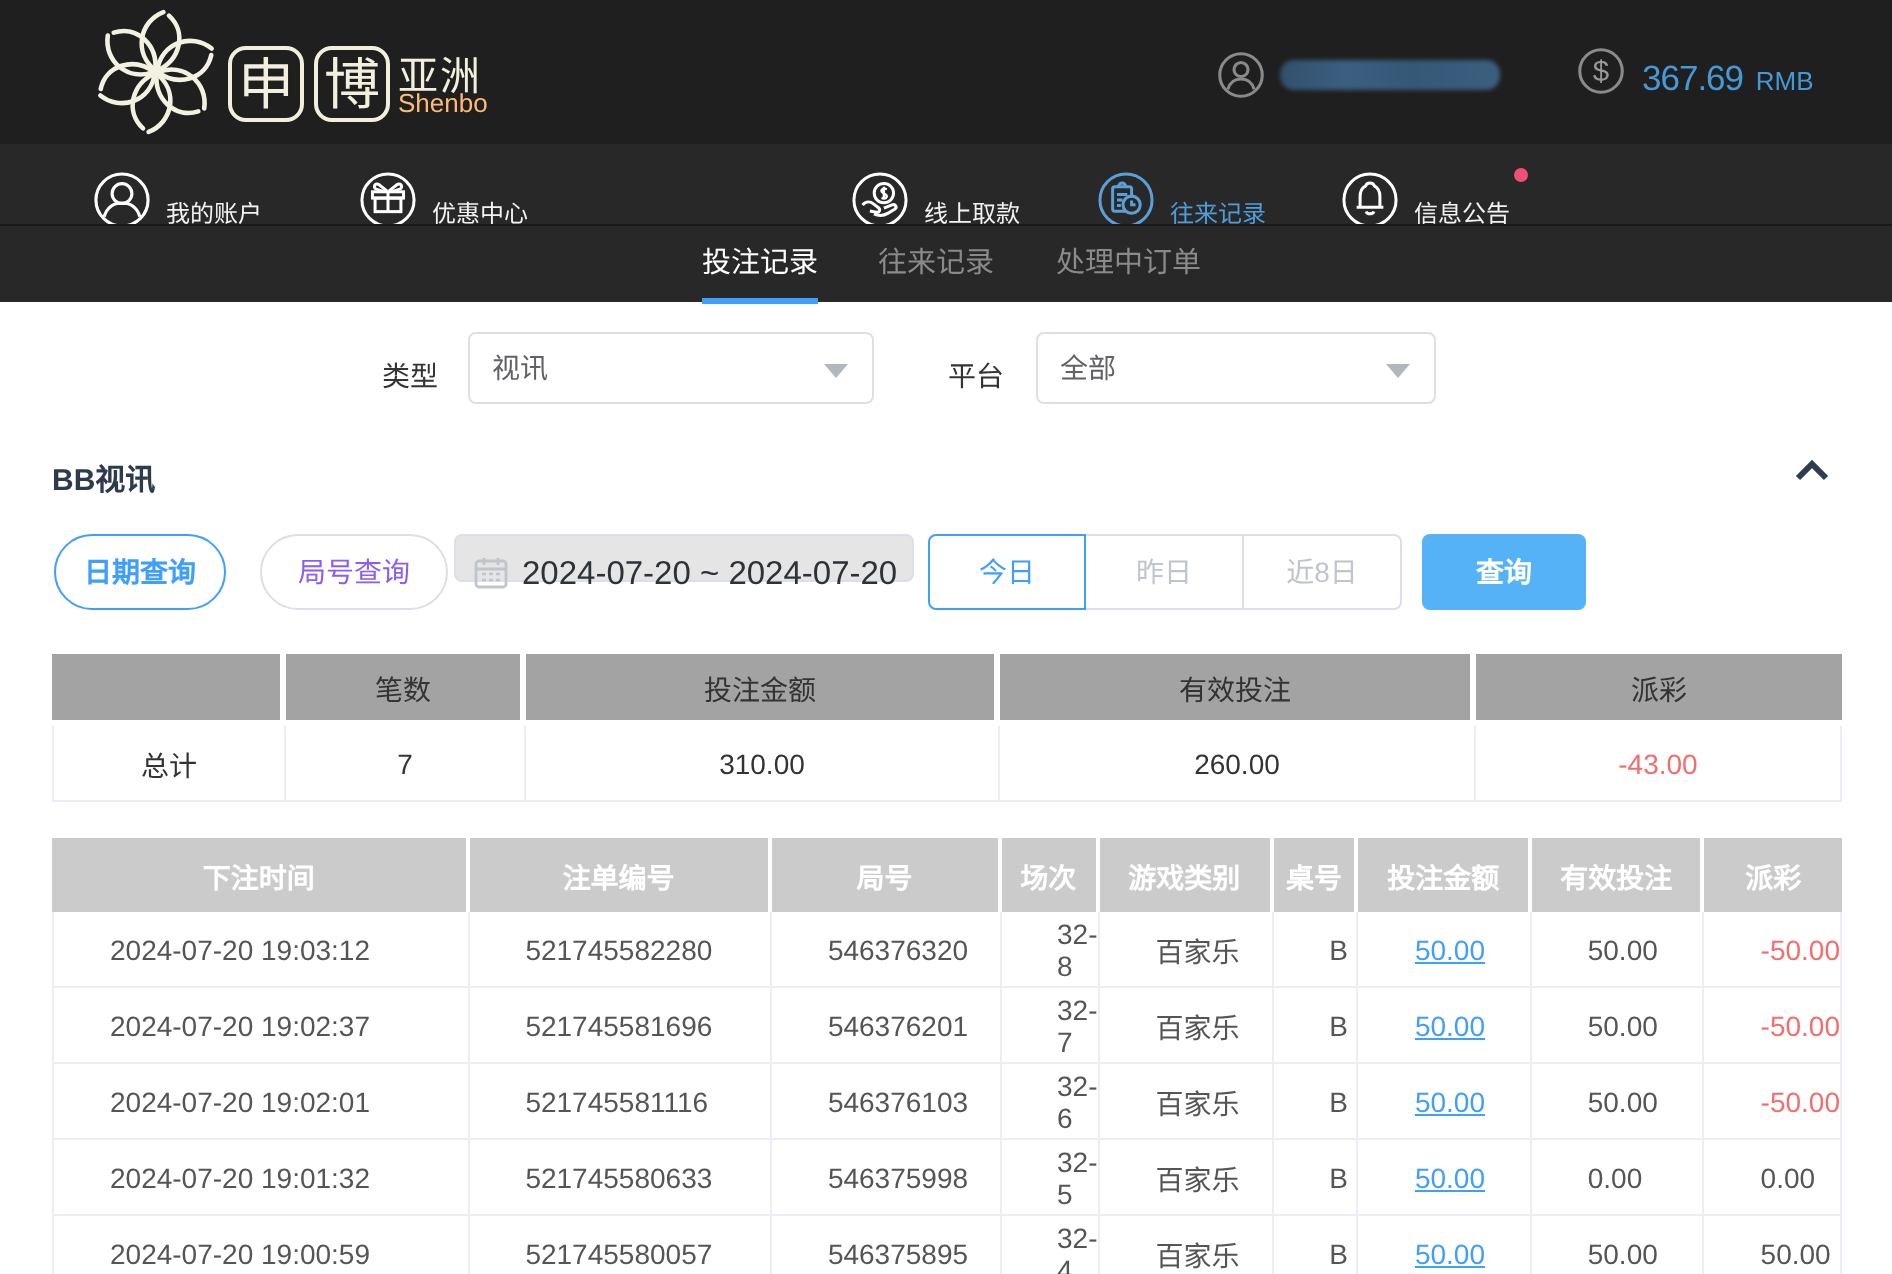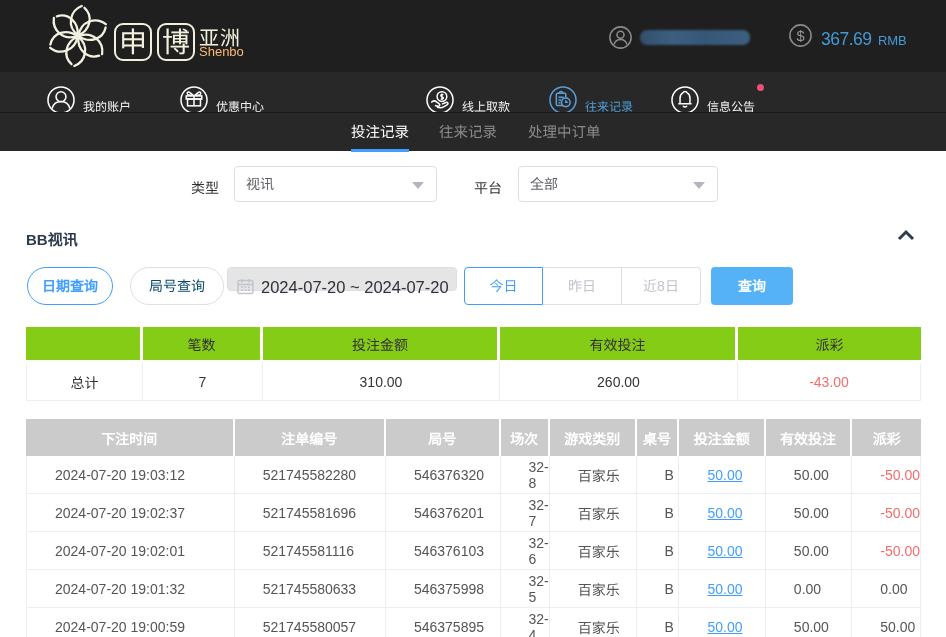--- a/index.html
+++ b/index.html
@@ -36,35 +36,35 @@
 .flabel { position:absolute; font-size:14px; color:#333; }
 .seldd { position:absolute; top:166px; height:36px; border:1px solid #dcdfe6; border-radius:4px;
   background:#fff; font-size:14px; color:#606266; line-height:34px; padding-left:11px; }
 .seldd .caret { position:absolute; right:12px; top:15px; width:0; height:0;
   border-left:6px solid transparent; border-right:6px solid transparent; border-top:7px solid #b2b6bd; }
 .secttl { position:absolute; left:26px; top:228px; font-size:15px; font-weight:bold; color:#2e3b4e; }
 .chev { position:absolute; left:897px; top:229px; width:18px; height:12px; }
 .btn { position:absolute; top:267px; height:38px; border-radius:19px; font-size:14px;
   text-align:center; line-height:36px; background:#fff; }
 .btn.date1 { left:27px; width:86px; border:1px solid #409eff; color:#409eff; font-weight:bold; }
-.btn.date2 { left:130px; width:94px; border:1px solid #dcdfe6; color:#0c4a6e; }
+.btn.date2 { left:130px; width:94px; border:1px solid #dcdfe6; color:#8b5cf6; }
 .dinput { position:absolute; left:227px; top:267px; width:230px; height:24px; border:1px solid #dcdfe6;
   border-radius:4px; background:#e5e5e5; }
 .dinput .cal { position:absolute; left:9px; top:10px; }
 .dinput .dtx { position:absolute; left:33px; top:10px; font-size:16.5px; color:#2d3138; }
 .seg { position:absolute; left:464px; top:267px; height:38px; display:flex; }
 .seg div { width:79px; height:38px; border:1px solid #dcdfe6; border-left-width:0;
   font-size:14px; color:#c0c4cc; text-align:center; line-height:36px; background:#fff; }
 .seg div:first-child { border:1px solid #409eff; color:#409eff; border-radius:4px 0 0 4px; }
 .seg div:last-child { border-radius:0 4px 4px 0; }
 .qbtn { position:absolute; left:711px; top:267px; width:82px; height:38px; background:#55b2f7;
   border-radius:4px; color:#fff; font-weight:bold; font-size:14px; text-align:center; line-height:38px; }
 
 .sumtb { position:absolute; left:26px; top:327px; width:895px; border-collapse:separate; border-spacing:0; }
-.sumtb th { background:#84cc16; height:36px; font-size:14px; color:#333; font-weight:normal;
+.sumtb th { background:#a3a3a3; height:36px; font-size:14px; color:#333; font-weight:normal;
   border-right:3px solid #fff; border-bottom:3px solid #fff; }
 .sumtb th:last-child { border-right:none; }
 .sumtb td { height:38px; background:#fff; font-size:14px; color:#333; text-align:center;
   border-right:1px solid #ebeef5; border-bottom:1px solid #ebeef5; }
 .sumtb td:first-child { border-left:1px solid #ebeef5; }
 
 .dtb { position:absolute; left:26px; top:419px; width:895px; border-collapse:separate; border-spacing:0; }
 .dtb th { background:#cbcbcb; height:37px; font-size:14px; color:#fff; font-weight:bold;
   border-right:2px solid #fff; }
 .dtb th:last-child { border-right:none; }

